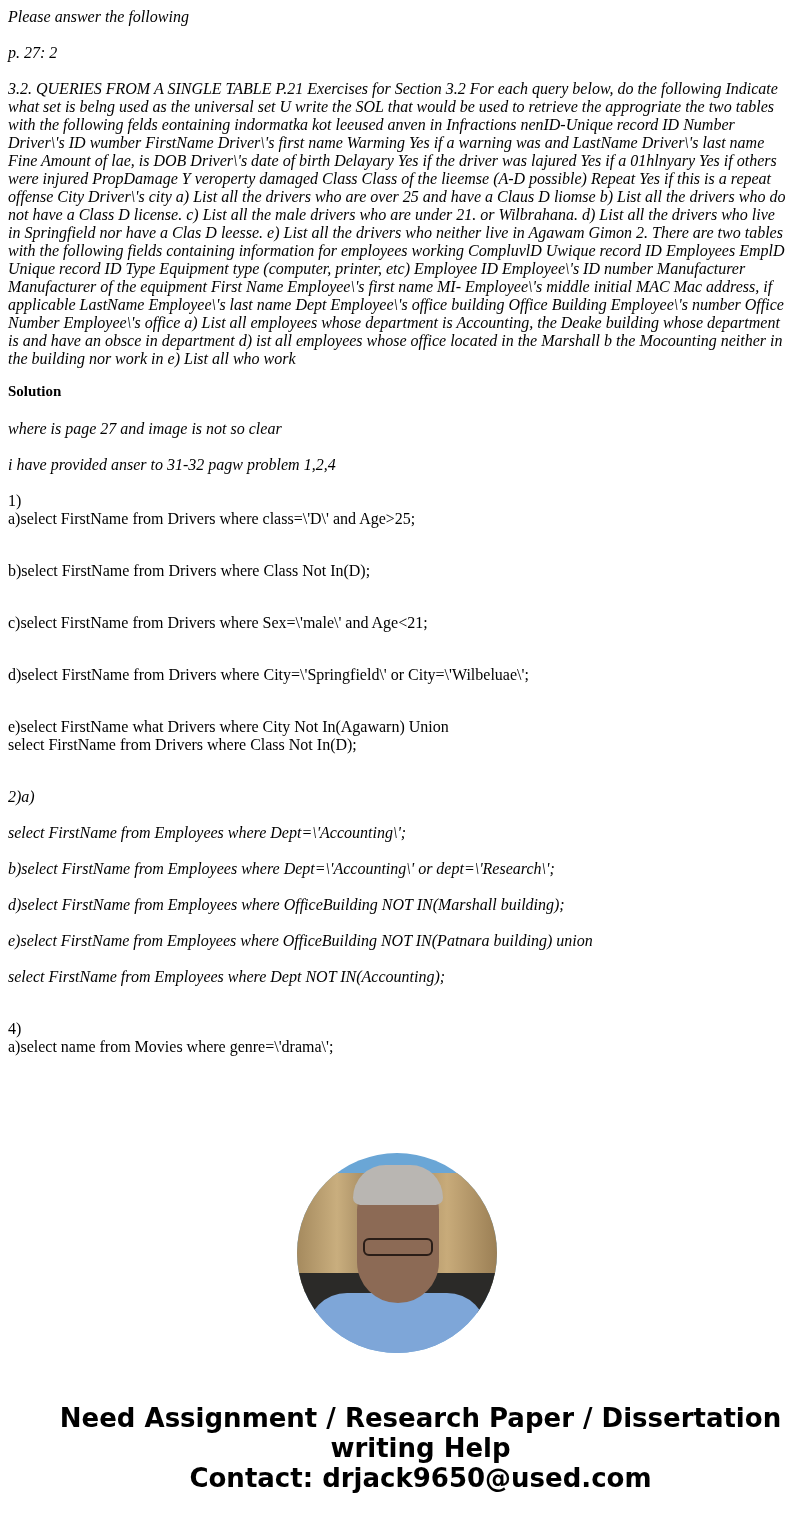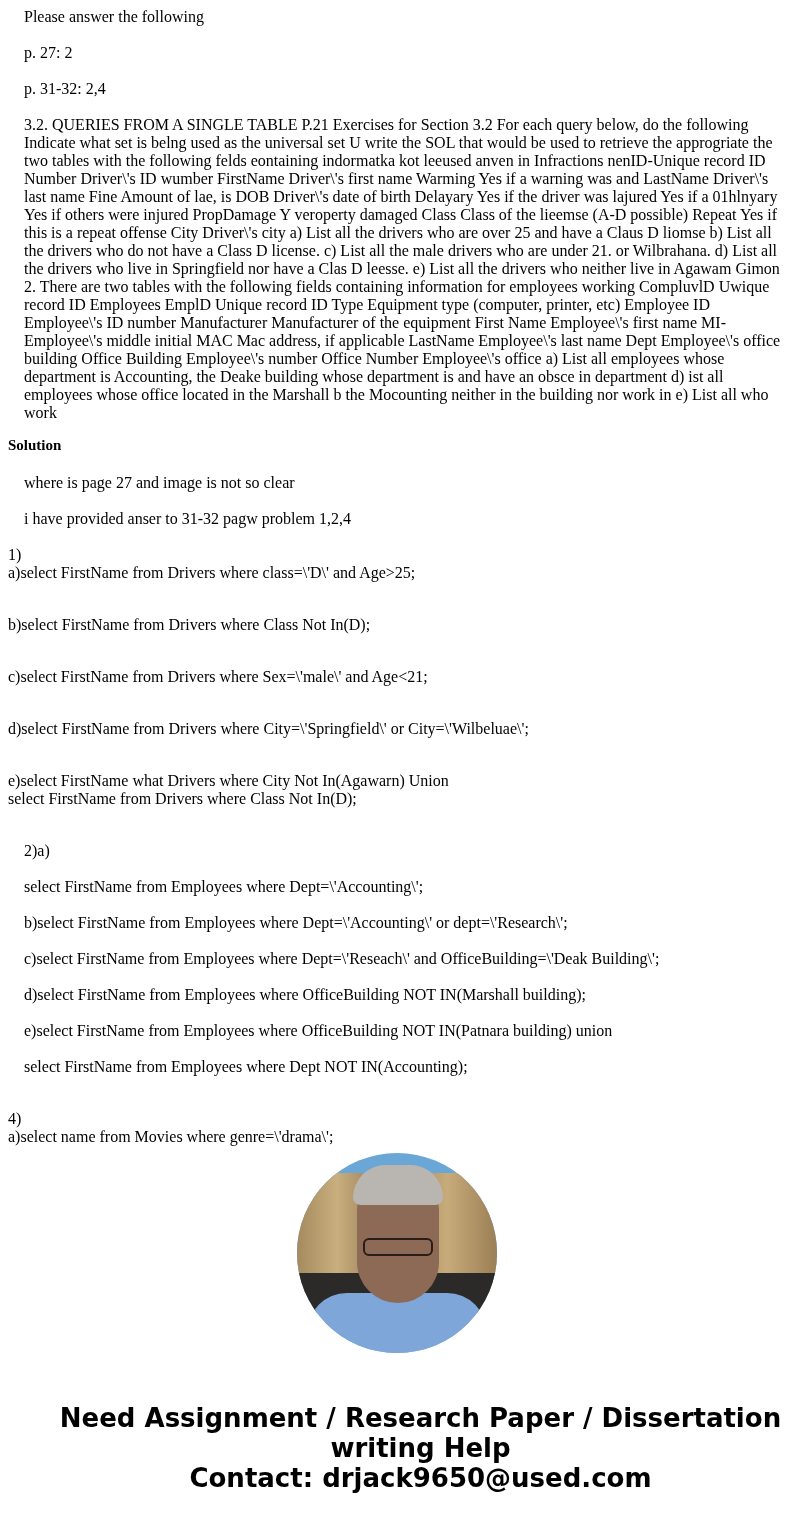--- a/index.html
+++ b/index.html
@@ -6,21 +6,21 @@
     body {
       width: 794px;
       min-height: 1523px;
       font-family: "Liberation Serif", serif;
       font-size: 16px;
       line-height: 18px;
       color: #000000;
       position: relative;
     }
     .content { padding: 8px 8px 0 8px; }
-    p { margin: 0 0 18px 16px; }
+    p { margin: 0 0 18px 0; font-style: italic; }
     p.q-body { margin-bottom: 10px; }
     h3 {
       font-family: "Liberation Serif", serif;
       font-size: 15px;
       font-weight: bold;
       margin: 12px 0 18px 0;
       line-height: 22px;
     }
     .gap { height: 34px; }
     .gap-small { height: 16px; }
@@ -70,21 +70,20 @@
       color: #000000;
       margin-left: 27px;
     }
   </style>
 </head>
 <body>
 
 <div class="content">
   <p>Please answer the following</p>
   <p>p. 27: 2</p>
-  <p>p. 31-32: 2,4</p>
   <p class="q-body">3.2. QUERIES FROM A SINGLE TABLE P.21 Exercises for Section 3.2 For each query below, do the following Indicate what set is belng used as the universal set U write the SOL that would be used to retrieve the approgriate the two tables with the following felds eontaining indormatka kot leeused anven in Infractions nenID-Unique record ID Number Driver\'s ID wumber FirstName Driver\'s first name Warming Yes if a warning was and LastName Driver\'s last name Fine Amount of lae, is DOB Driver\'s date of birth Delayary Yes if the driver was lajured Yes if a 01hlnyary Yes if others were injured PropDamage Y veroperty damaged Class Class of the lieemse (A-D possible) Repeat Yes if this is a repeat offense City Driver\'s city a) List all the drivers who are over 25 and have a Claus D liomse b) List all the drivers who do not have a Class D license. c) List all the male drivers who are under 21. or Wilbrahana. d) List all the drivers who live in Springfield nor have a Clas D leesse. e) List all the drivers who neither live in Agawam Gimon 2. There are two tables with the following fields containing information for employees working CompluvlD Uwique record ID Employees EmplD Unique record ID Type Equipment type (computer, printer, etc) Employee ID Employee\'s ID number Manufacturer Manufacturer of the equipment First Name Employee\'s first name MI- Employee\'s middle initial MAC Mac address, if applicable LastName Employee\'s last name Dept Employee\'s office building Office Building Employee\'s number Office Number Employee\'s office a) List all employees whose department is Accounting, the Deake building whose department is and have an obsce in department d) ist all employees whose office located in the Marshall b the Mocounting neither in the building nor work in e) List all who work</p>
 
   <h3>Solution</h3>
 
   <p>where is page 27 and image is not so clear</p>
   <p>i have provided anser to 31-32 pagw problem 1,2,4</p>
 
   <div>
     <span class="line">1)</span>
     <span class="line">a)select FirstName from Drivers where class=\'D\' and Age&gt;25;</span>
@@ -97,21 +96,20 @@
     <div class="gap"></div>
     <span class="line">e)select FirstName what Drivers where City Not In(Agawarn) Union</span>
     <span class="line">select FirstName from Drivers where Class Not In(D);</span>
     <div class="gap"></div>
   </div>
 
   <div>
     <p>2)a)</p>
     <p>select FirstName from Employees where Dept=\'Accounting\';</p>
     <p>b)select FirstName from Employees where Dept=\'Accounting\' or dept=\'Research\';</p>
-    <p>c)select FirstName from Employees where Dept=\'Reseach\' and OfficeBuilding=\'Deak Building\';</p>
     <p>d)select FirstName from Employees where OfficeBuilding NOT IN(Marshall building);</p>
     <p>e)select FirstName from Employees where OfficeBuilding NOT IN(Patnara building) union</p>
     <p>select FirstName from Employees where Dept NOT IN(Accounting);</p>
     <div class="gap-small"></div>
   </div>
 
   <div>
     <span class="line">4)</span>
     <span class="line">a)select name from Movies where genre=\'drama\';</span>
   </div>

